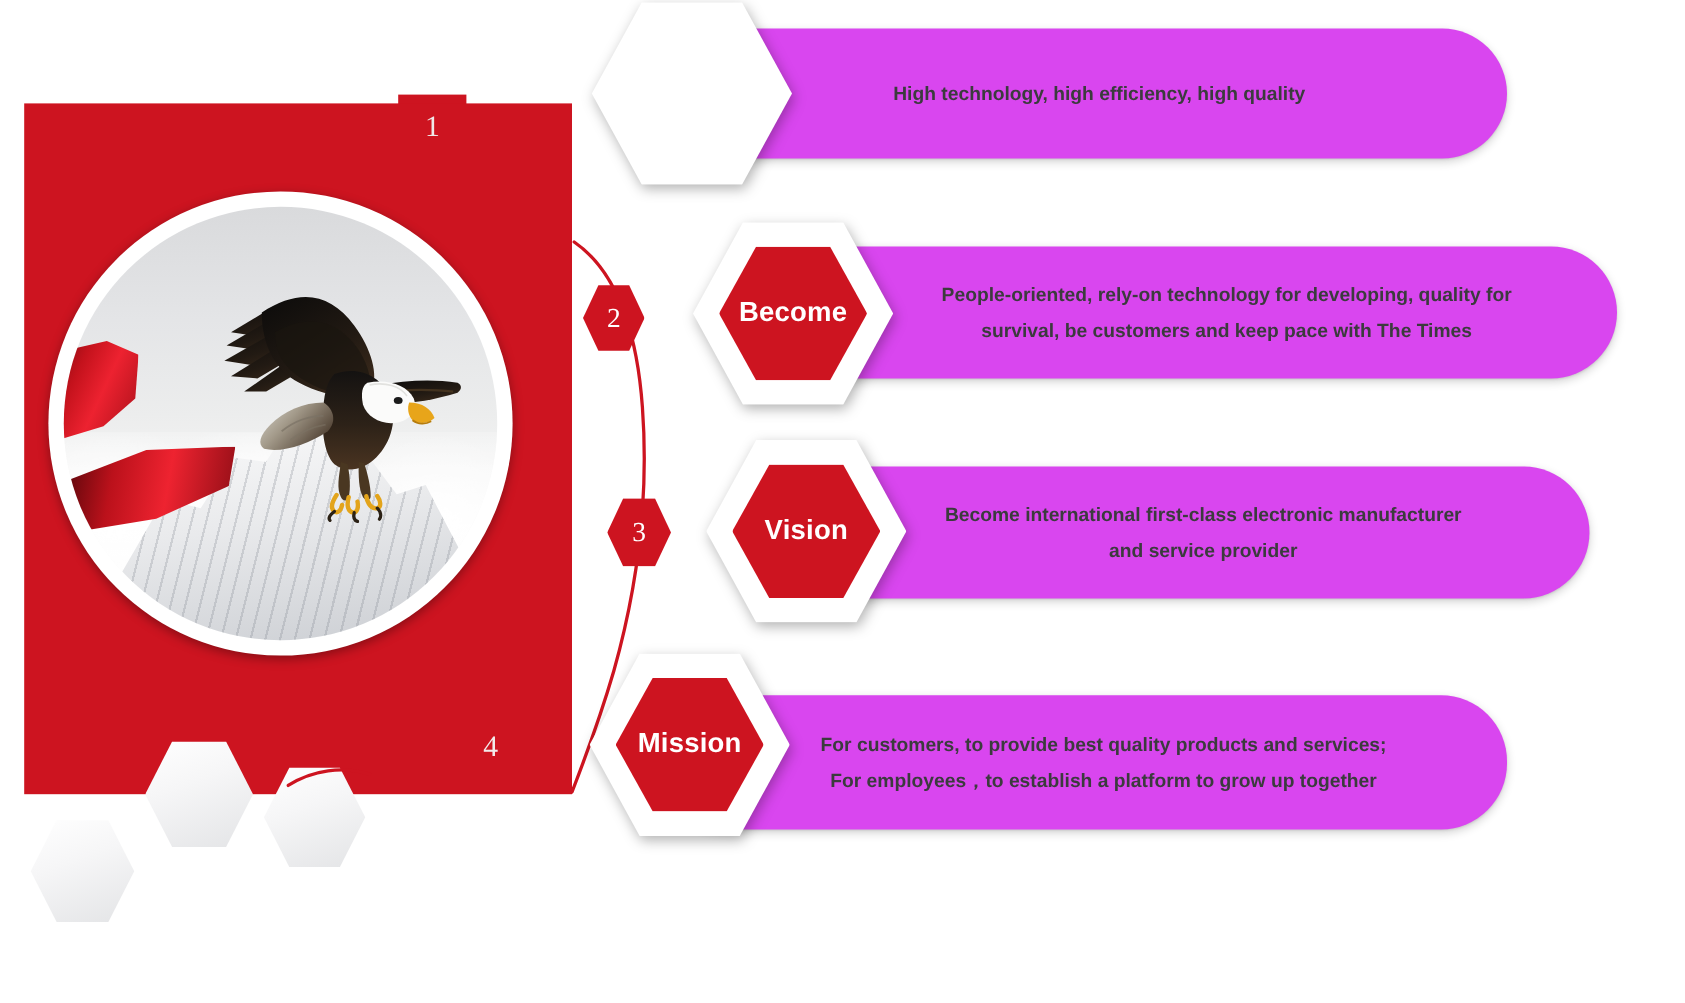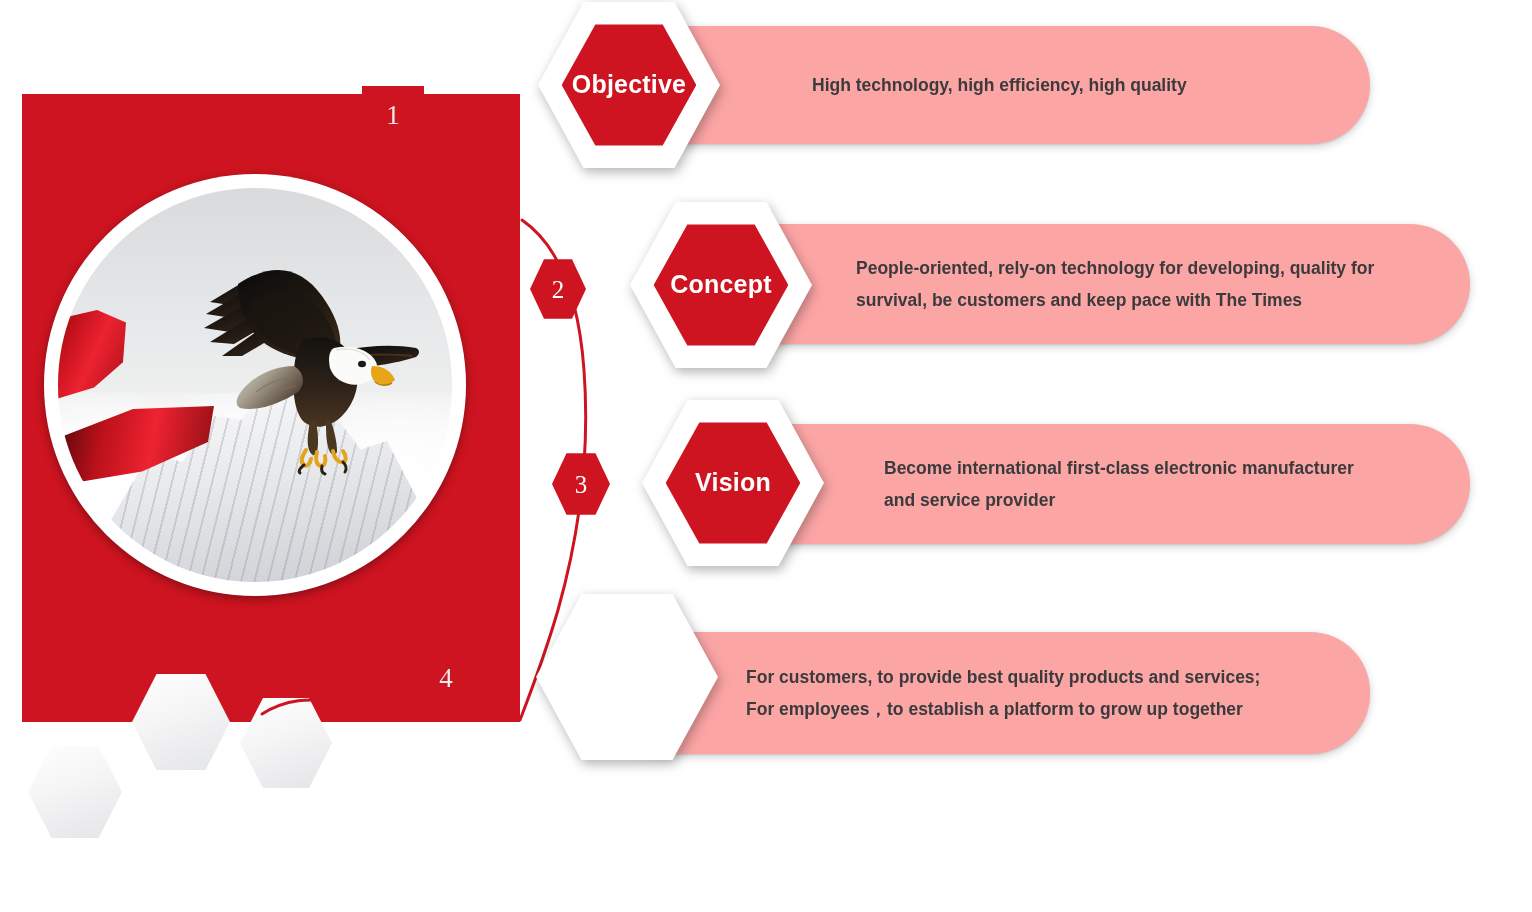--- a/index.html
+++ b/index.html
@@ -113,24 +113,24 @@
     color:#ffffff; font-family:"Liberation Serif", serif;
     font-size:25px; line-height:1;
   }
   .num-hex.n2{ left:530px; top:258px; width:56px; height:62px; }
   .num-hex.n3{ left:552px; top:452px; width:58px; height:64px; }
 
   
   .row{ position:absolute; }
   .pill{
     position:absolute;
-    background:#fca5a5;
+    background:#d946ef;
     border-radius:60px;
     box-shadow:0 3px 9px rgba(0,0,0,.18), 0 1px 2px rgba(0,0,0,.10);
-    display:flex; align-items:center;
+    display:flex; align-items:center;text-align:center;
   }
   .pill-text{
     color:#3b3b3d;
     font-size:17.5px;
     line-height:32px;
     font-weight:600;
     white-space:pre-line;
   }
   .hex-wrap{
     position:absolute;
@@ -260,55 +260,55 @@
   <div class="num-hex n3">
     <span>3</span>
   </div>
 
   <div class="row">
     <div class="pill" style="left:600px; top:26px; width:770px; height:118px; padding-left:212px;">
       <div class="pill-text">High technology, high efficiency, high quality</div>
     </div>
     <div class="hex-wrap" style="left:538px; top:2px; width:182px; height:166px;">
       <div class="hex-outer"></div>
-      <div class="hex-inner">
-        <span class="hex-label">Objective</span>
-      </div>
     </div>
   </div>
 
   <div class="row">
     <div class="pill" style="left:700px; top:224px; width:770px; height:120px; padding-left:156px;">
       <div class="pill-text">People-oriented, rely-on technology for developing, quality for
 survival, be customers and keep pace with The Times</div>
     </div>
     <div class="hex-wrap" style="left:630px; top:202px; width:182px; height:166px;">
       <div class="hex-outer"></div>
       <div class="hex-inner">
-        <span class="hex-label">Concept</span>
+        <span class="hex-label">Become</span>
       </div>
     </div>
   </div>
 
   <div class="row">
-    <div class="pill" style="left:728px; top:424px; width:742px; height:120px; padding-left:156px;">
+    <div class="pill" style="left:703px; top:424px; width:742px; height:120px; padding-left:156px;">
       <div class="pill-text">Become international first-class electronic manufacturer
 and service provider</div>
     </div>
     <div class="hex-wrap" style="left:642px; top:400px; width:182px; height:166px;">
       <div class="hex-outer"></div>
       <div class="hex-inner">
         <span class="hex-label">Vision</span>
       </div>
     </div>
   </div>
 
   <div class="row">
     <div class="pill" style="left:600px; top:632px; width:770px; height:122px; padding-left:146px;">
       <div class="pill-text">For customers, to provide best quality products and services;
 For employees，to establish a platform to grow up together</div>
     </div>
     <div class="hex-wrap" style="left:536px; top:594px; width:182px; height:166px;">
       <div class="hex-outer"></div>
+      <div class="hex-inner">
+        <span class="hex-label">Mission</span>
+      </div>
     </div>
   </div>
 
 </div>
 
 </body></html>

